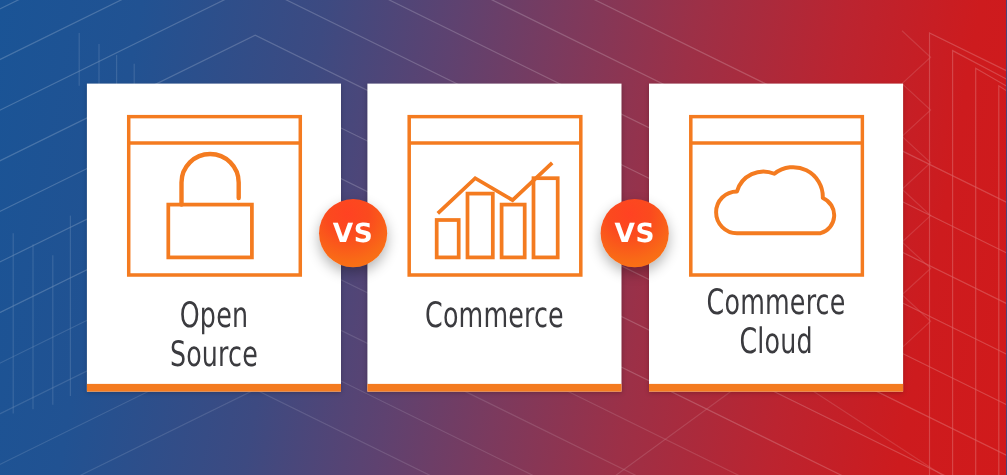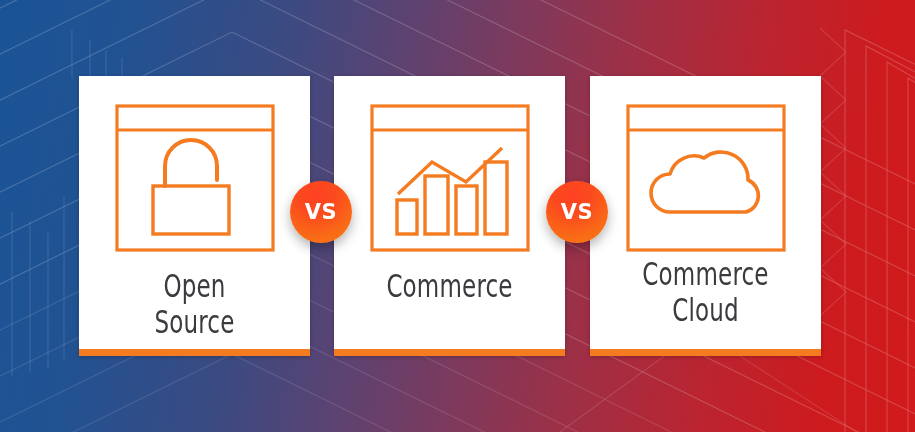--- a/index.html
+++ b/index.html
@@ -39,21 +39,21 @@
     transform:scaleX(.80);
   }
 
   
   .vs{
     position:absolute;width:62px;height:62px;border-radius:50%;
     background:radial-gradient(circle at 42% 22%, #ff4222 0%, #fb4a1e 32%, #f96a17 70%, #f87c12 100%);
     box-shadow:0 5px 12px rgba(0,0,0,.30);
     display:flex;align-items:center;justify-content:center;
     color:#ffffff;font-family:"DejaVu Sans", sans-serif;
-    font-size:21px;font-weight:700;letter-spacing:.5px;
+    font-size:24px;font-weight:700;letter-spacing:.5px;
     z-index:5;
   }
 </style>
 </head>
 <body>
 
 <div id="stage">
 
   <div id="pattern">
     <svg viewBox="0 0 915 432" xmlns="http://www.w3.org/2000/svg">

